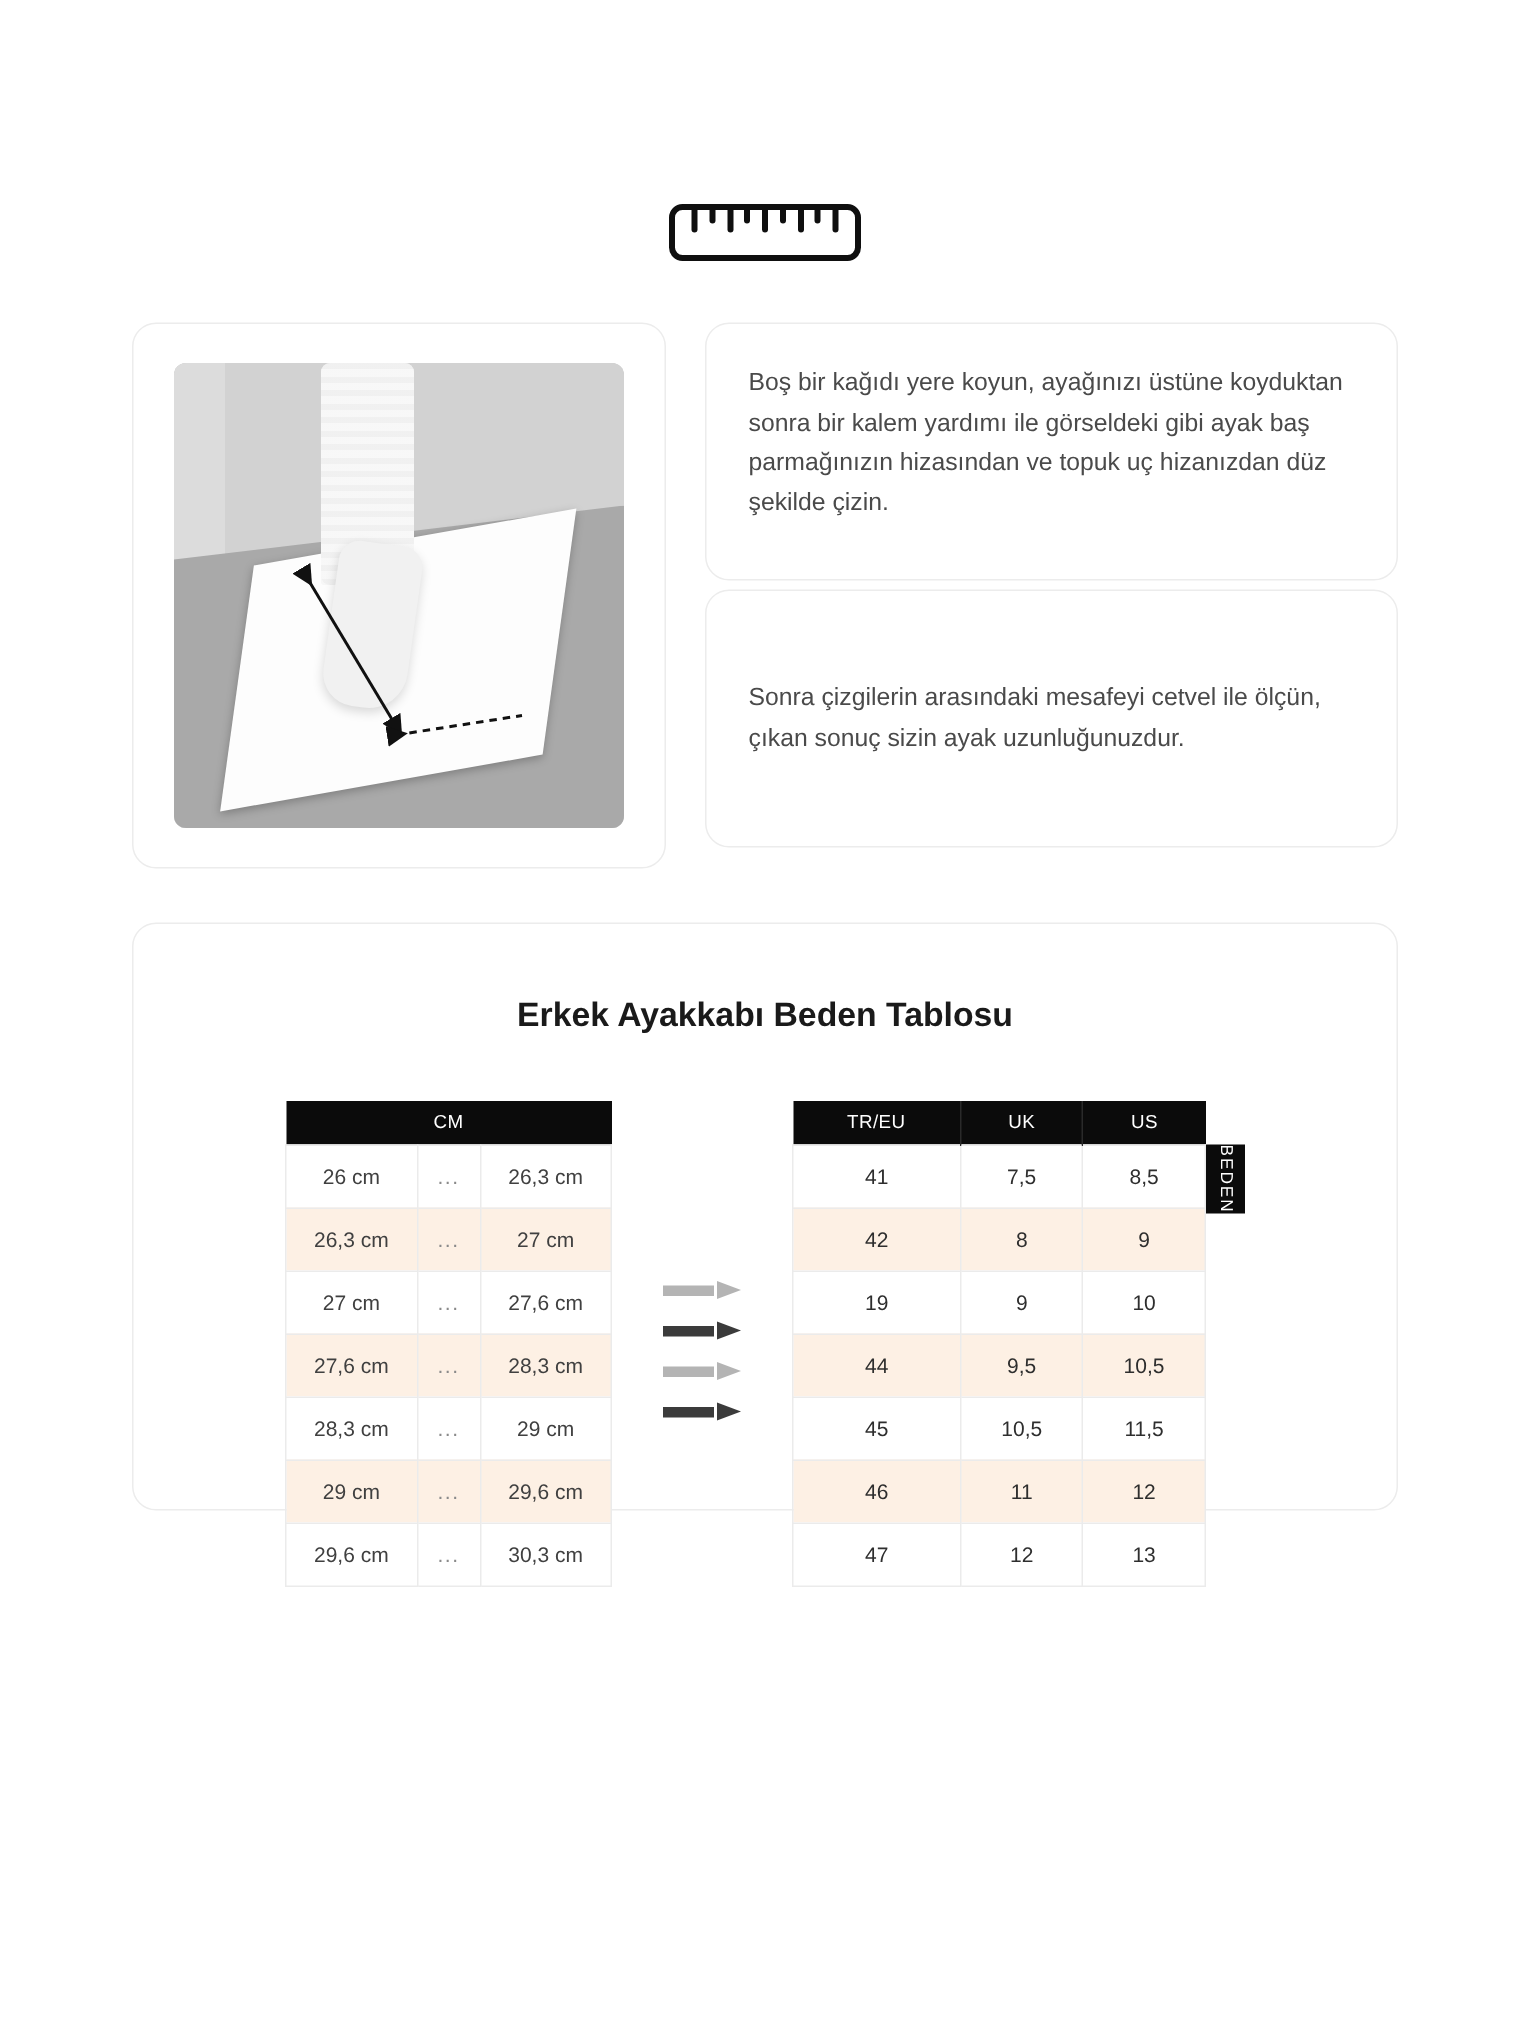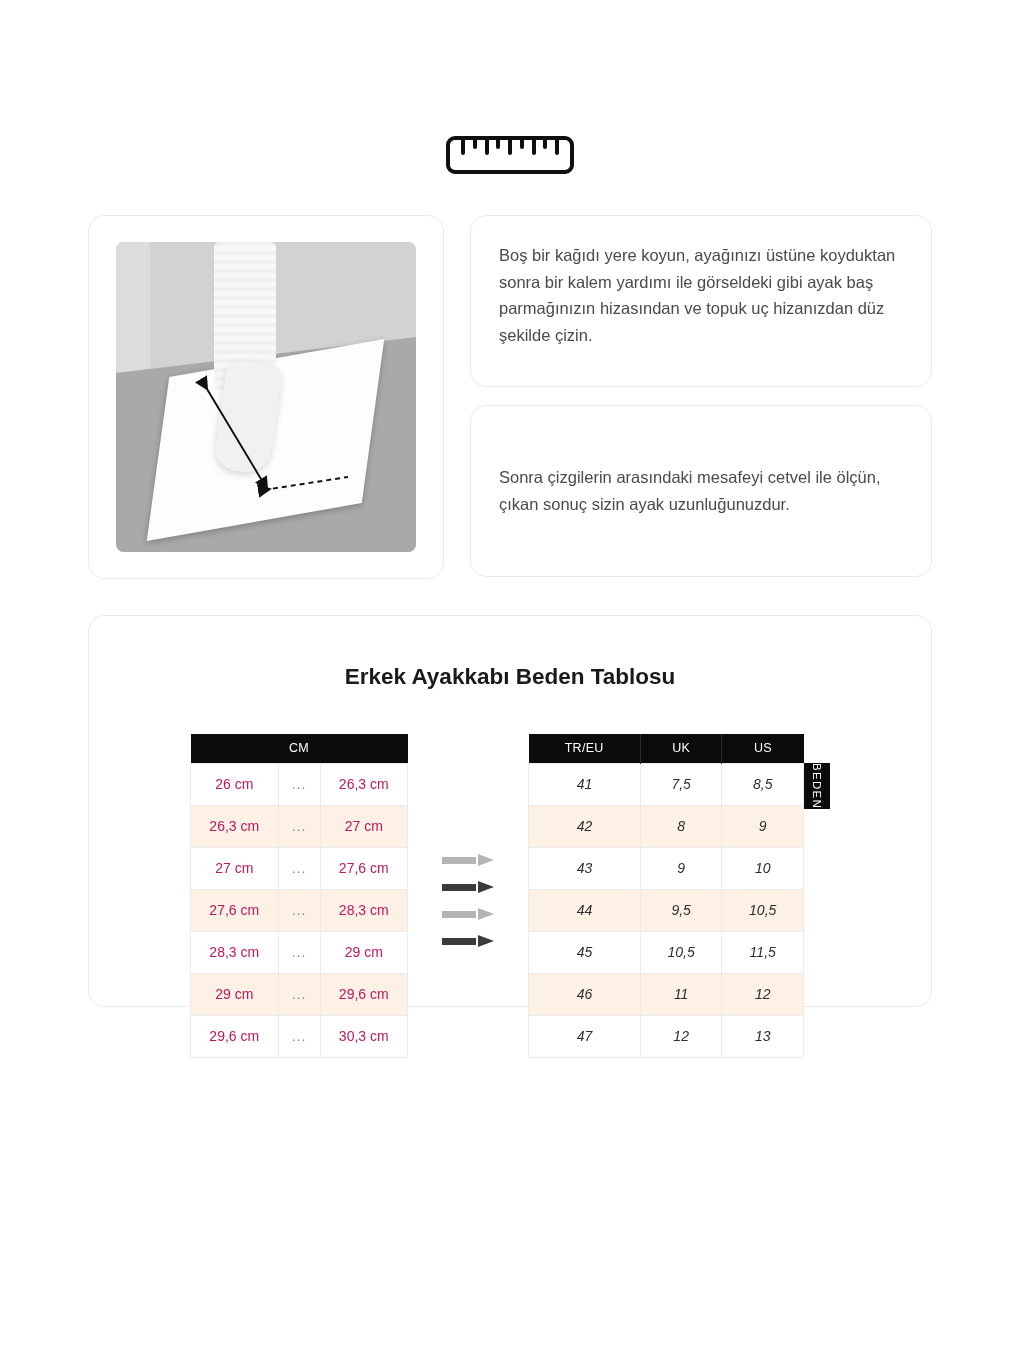--- a/index.html
+++ b/index.html
@@ -148,21 +148,21 @@
     background: #f1f1f1;
     border-radius: 14px 14px 26px 22px;
     transform: rotate(8deg);
     box-shadow: 0 3px 7px rgba(0,0,0,.15);
   }
   .photo svg.measure { position:absolute; left:0; top:0; width:100%; height:100%; }
 
   .text-col {
     display: flex;
     flex-direction: column;
-    gap: 18px;
+    gap: 6px;
     flex: 1;
   }
   .text-card {
     padding: 26px 28px;
     font-size: 16.5px;
     line-height: 1.62;
     color: #4a4a4a;
   }
   .text-card.first { min-height: 172px; }
   .text-card.second { min-height: 172px; display:flex; align-items:center; }
@@ -201,21 +201,21 @@
     font-size: 12.5px;
     font-weight: normal;
     height: 29px;
     letter-spacing: .3px;
   }
   .cm-table td {
     border: 1px solid #ebebeb;
     height: 42px;
     font-size: 14px;
     text-align: center;
-    color: #be185d;
+    color: #404040;
     background: #fff;
   }
   .cm-table tr.alt td { background: #fdf0e4; }
   .cm-table td.dots { width: 42px; color: #8a8a8a; letter-spacing: 1px; }
 
   
   .arrows {
     width: 88px;
     display: flex;
     flex-direction: column;
@@ -254,21 +254,20 @@
     border-right: 1px solid #2a2a2a;
   }
   .size-table thead th:last-child { border-right: 0; }
   .size-table td {
     border: 1px solid #ebebeb;
     height: 42px;
     font-size: 14px;
     text-align: center;
     color: #2e2e2e;
     background: #fff;
-    font-style: italic;
   }
   .size-table tr.alt td { background: #fdf0e4; }
 
   .beden-bar {
     width: 26px;
     background: #0b0b0b;
     color: #fff;
     margin-top: 29px;
     display: flex;
     align-items: center;
@@ -418,21 +417,21 @@
               <td>41</td>
               <td>7,5</td>
               <td>8,5</td>
             </tr>
             <tr class="alt">
               <td>42</td>
               <td>8</td>
               <td>9</td>
             </tr>
             <tr>
-              <td>43</td>
+              <td>19</td>
               <td>9</td>
               <td>10</td>
             </tr>
             <tr class="alt">
               <td>44</td>
               <td>9,5</td>
               <td>10,5</td>
             </tr>
             <tr>
               <td>45</td>

